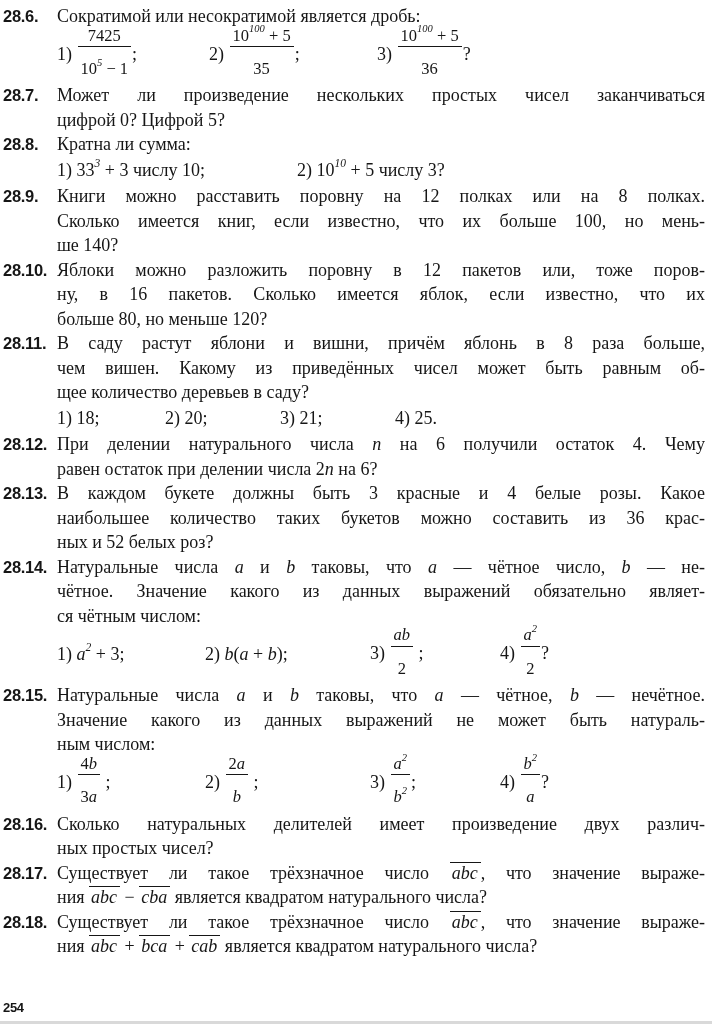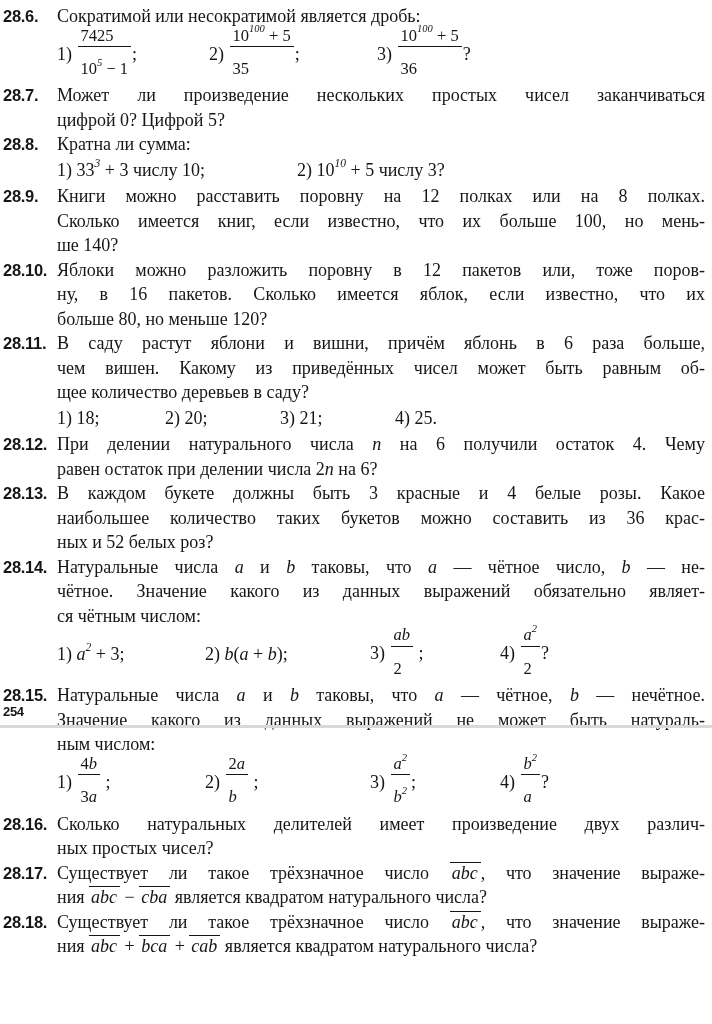--- a/index.html
+++ b/index.html
@@ -5,21 +5,21 @@
   html, body {
     margin: 0; padding: 0;
     width: 712px; height: 1024px;
     background: #ffffff;
     overflow: hidden;
     color: #161616;
     font-family: "Liberation Serif", "DejaVu Serif", serif;
     font-size: 18px;
     position: relative;
   }
-  .page { position: relative; width: 712px; height: 728px; }
+  .page { position: relative; width: 712px; height: 1024px; }
   .problems { padding: 4px 7px 0 3px; }
   .problem { position: relative; padding-left: 54px; }
   .pnum {
     position: absolute; left: 0; top: 0;
     font-family: "Liberation Sans", "DejaVu Sans", sans-serif;
     font-weight: 700; font-size: 16.5px; line-height: 24.5px;
     letter-spacing: -0.3px;
     white-space: nowrap;
   }
   .line {
@@ -48,20 +48,21 @@
   .problems .problem:nth-child(9) .opt:nth-child(1){min-width:148px}
   .problems .problem:nth-child(9) .opt:nth-child(2){min-width:165px}
   .problems .problem:nth-child(9) .opt:nth-child(3){min-width:130px}
   .problems .problem:nth-child(10) .opt:nth-child(1){min-width:148px}
   .problems .problem:nth-child(10) .opt:nth-child(2){min-width:165px}
   .problems .problem:nth-child(10) .opt:nth-child(3){min-width:130px}
 
   .frac {
     display: inline-block;
     vertical-align: middle;
+    text-align: center;
     font-size: 16.5px;
     line-height: 1.12;
     padding: 0 1px;
     transform: translateY(-3px);
   }
   .fn { display: block; border-bottom: 1.2px solid #161616; padding: 0 3px 1px; }
   .fd { display: block; padding: 1px 3px 0; margin-top: 12px; }
   sup.sup {
     font-size: 64%;
     line-height: 0;
@@ -126,21 +127,21 @@
         <div class="line">ше 140?</div>
       </div>
       <div class="problem">
         <span class="pnum">28.10.</span>
         <div class="line j">Яблоки можно разложить поровну в 12 пакетов или, тоже поров-</div>
         <div class="line j">ну, в 16 пакетов. Сколько имеется яблок, если известно, что их</div>
         <div class="line">больше 80, но меньше 120?</div>
       </div>
       <div class="problem">
         <span class="pnum">28.11.</span>
-        <div class="line j">В саду растут яблони и вишни, причём яблонь в 6 раза больше,</div>
+        <div class="line j">В саду растут яблони и вишни, причём яблонь в 8 раза больше,</div>
         <div class="line j">чем вишен. Какому из приведённых чисел может быть равным об-</div>
         <div class="line">щее количество деревьев в саду?</div>
         <div class="opts">
           <div class="opt">1) 18;</div>
           <div class="opt">2) 20;</div>
           <div class="opt">3) 21;</div>
           <div class="opt">4) 25.</div>
         </div>
       </div>
       <div class="problem">

